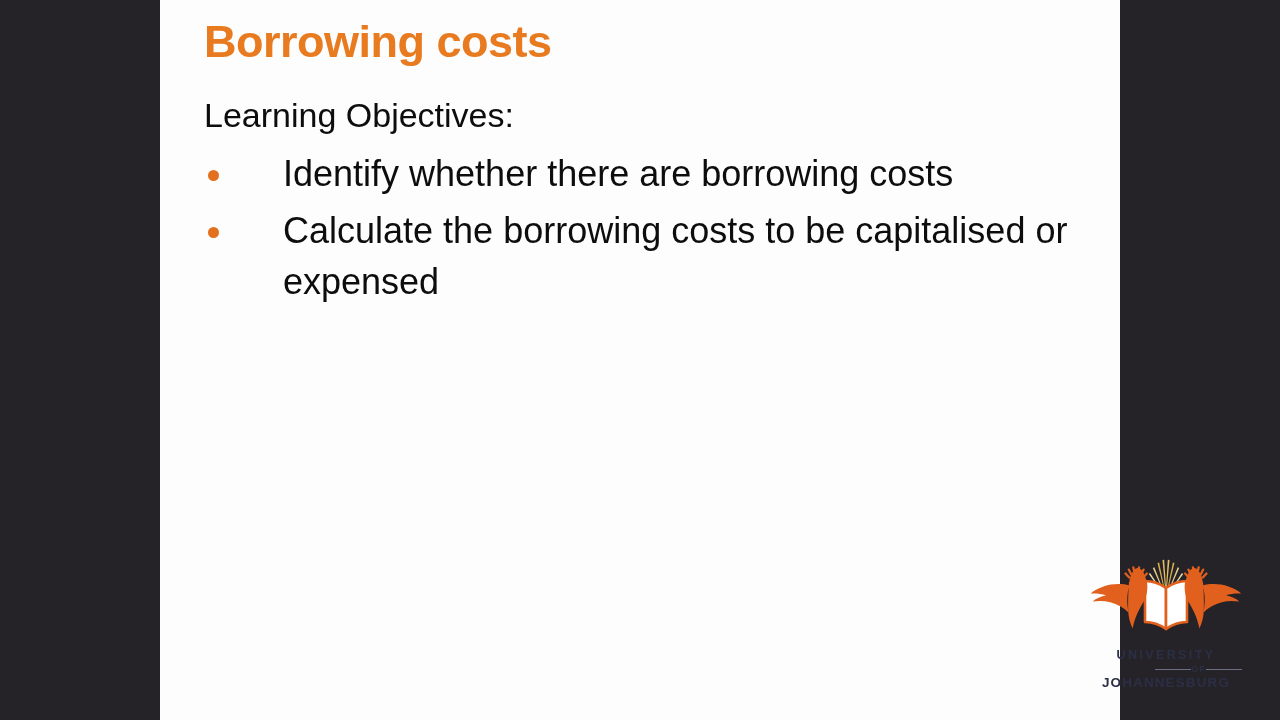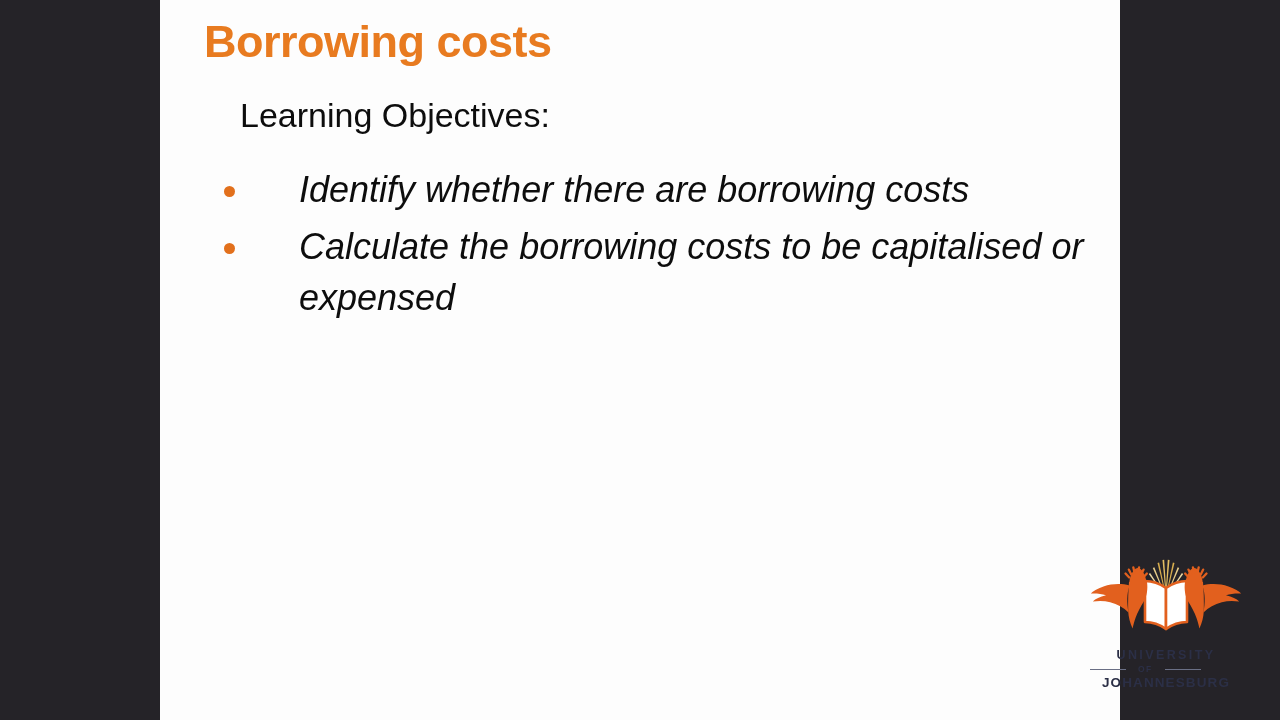--- a/index.html
+++ b/index.html
@@ -48,32 +48,30 @@
   }
 
   #intro-line {
     position: absolute;
     left: 44px;
     top: 96px;
     font-size: 34px;
     font-weight: normal;
     color: #0d0d0d;
     white-space: nowrap;
-    margin-left: 36px;
   }
 
   #bullet-list {
     position: absolute;
     left: 44px;
     top: 148px;
     width: 890px;
     list-style: none;
-    margin: 16px;
+    margin: 0;
     padding: 0;
-    font-style: italic;
   }
   #bullet-list li {
     position: relative;
     padding-left: 79px;
     margin-bottom: 6px;
     font-size: 36px;
     line-height: 1.42;
     color: #0d0d0d;
   }
   .bullet-dot {
@@ -111,22 +109,22 @@
   }
   .uj-line1 {
     font-size: 12.5px;
     font-weight: bold;
     letter-spacing: 2.4px;
     line-height: 15px;
   }
   .uj-of-row {
     display: flex;
     align-items: center;
-    justify-content: flex-start;
-    gap: 12px;
+    justify-content: flex-end;
+    gap: 0;
     margin: 1px 0 1px 0;
   }
   .uj-rule {
     height: 1px;
     width: 36px;
     background: #6a6f85;
   }
   .uj-of {
     font-size: 8.5px;
     font-weight: bold;

